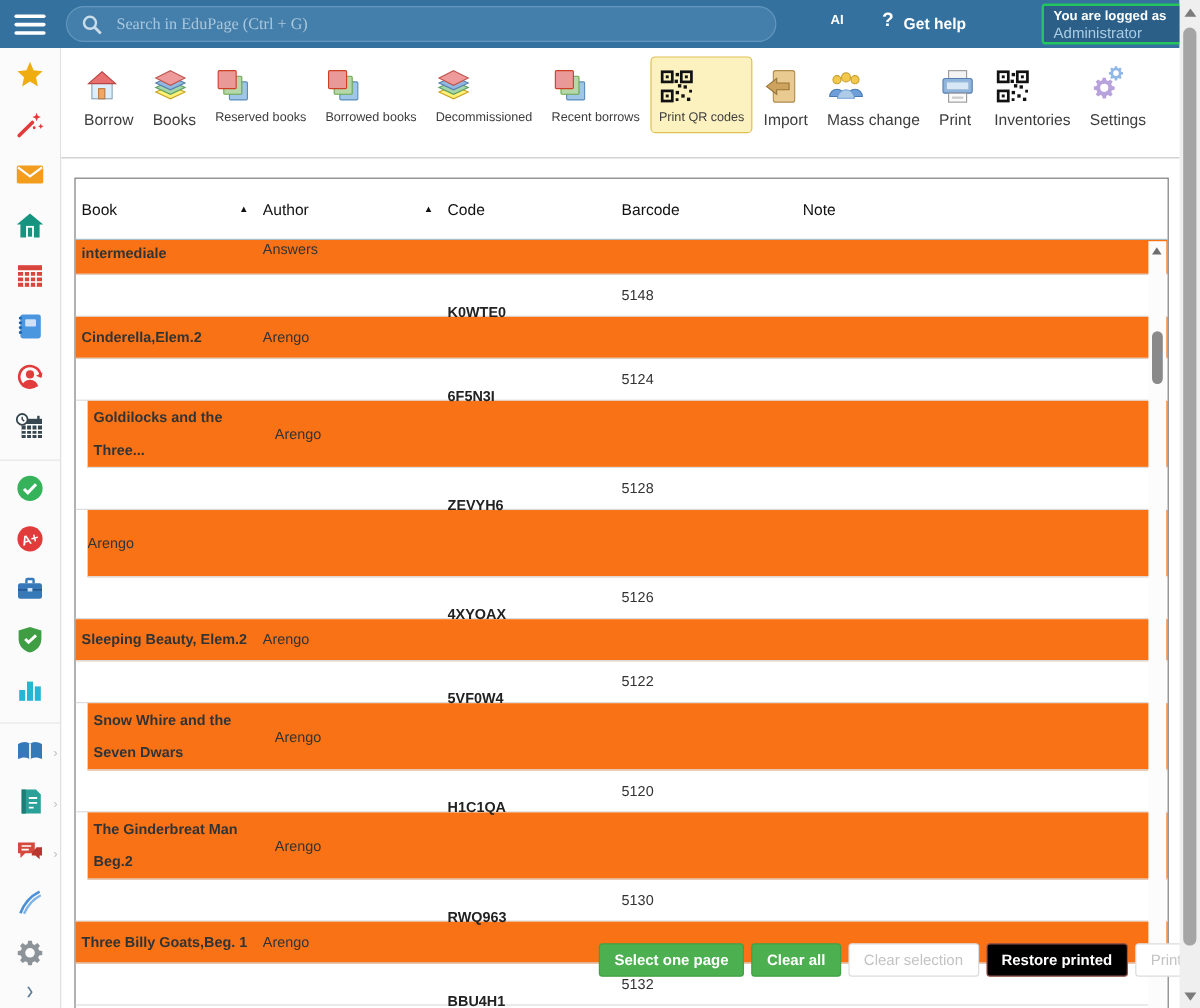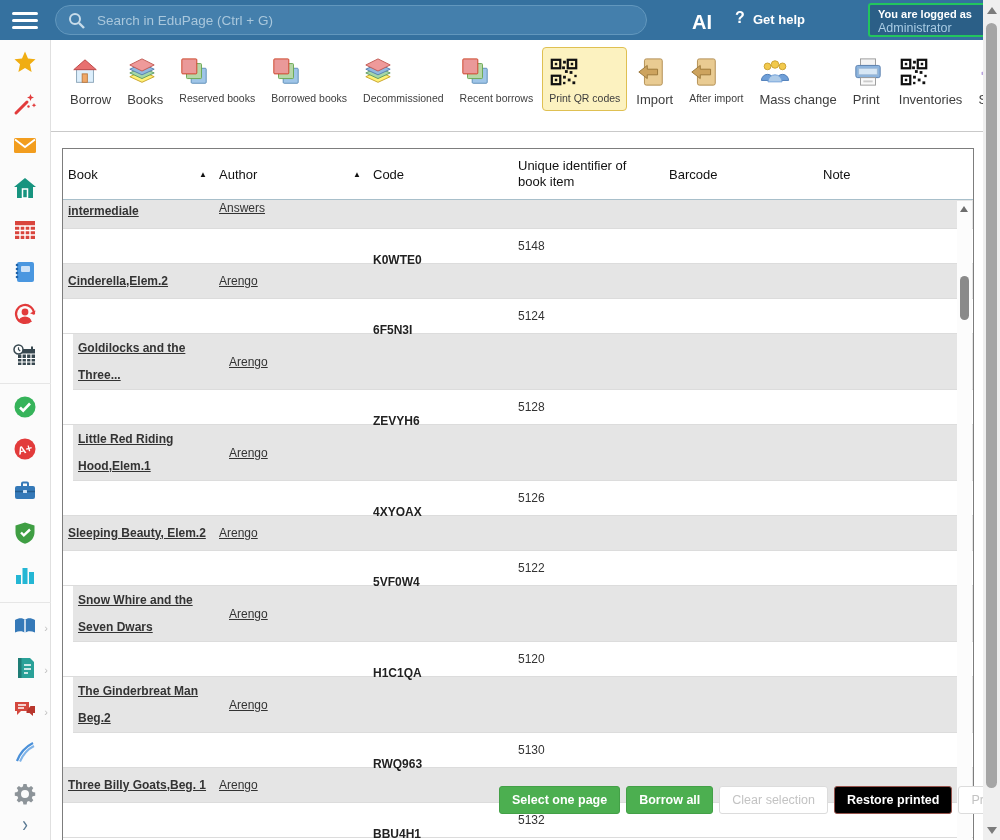--- a/index.html
+++ b/index.html
@@ -15,24 +15,24 @@
   .burger { position:absolute; left:12px; top:12px; width:26px; height:17px; cursor:pointer; }
   .burger div { height:3px; background:#fff; border-radius:2px; margin-bottom:4px; }
   .searchbox {
     position:absolute; left:55px; top:5px; width:592px; height:30px;
     background:#447fac; border:1px solid #6297bd; border-radius:15px;
     display:flex; align-items:center; padding:0 12px;
   }
   .searchbox svg { flex:0 0 auto; margin-right:10px; }
   .searchbox input {
     background:transparent; border:none; outline:none; width:100%;
-    font-family:Liberation Sans, sans-serif; font-size:13.5px; color:#000000;
+    font-family:Liberation Serif, serif; font-size:13.5px; color:#000000;
   }
   .searchbox input::placeholder { color:#a9c7dc; opacity:1; }
-  .top-ai { position:absolute; left:692px; top:11px; color:#fff; font-weight:bold; font-size:20px; cursor:pointer; }
+  .top-ai { position:absolute; left:692px; top:11px; color:#fff; font-weight:bold; font-size:11px; cursor:pointer; }
   .top-q  { position:absolute; left:735px; top:9px;  color:#fff; font-weight:bold; font-size:16px; cursor:pointer; }
   .top-help { position:absolute; left:753px; top:12px; color:#fff; font-weight:bold; font-size:13px; cursor:pointer; }
   .logged {
     position:absolute; left:868px; top:3px; width:150px; height:34px;
     background:#2b5f87; border:2px solid #22c55e; border-radius:3px;
     padding:3px 8px; cursor:pointer;
   }
   .logged .l1 { font-size:11px; font-weight:bold; color:#fff; }
   .logged .l2 { font-size:12.5px; color:#a9cce4; margin-top:1px; }
   .logged .caret { position:absolute; right:9px; bottom:9px; width:0; height:0;
@@ -85,21 +85,21 @@
   .th.book { padding-left:5px; }
   .th.flexsort { display:flex; justify-content:space-between; align-items:center; padding-right:12px; }
   .sort { font-size:8px; color:#111; }
   .th.unique { line-height:1.25; padding-right:28px; }
 
   .r {
     display:grid; grid-template-columns:156px 154px 145px 151px 154px 1fr;
     border-bottom:1px solid #dcdcdc; padding-right:16px;
     font-size:12px; color:#333; align-items:center;
   }
-  .r.gray { background:#e5e5e5;text-decoration:underline; }
+  .r.gray { background:#f97316; }
   .r.h1 { height:35px; }
   .r.h2 { height:56px;margin-left:10px; }
   .r.part { height:29px; overflow:hidden; }
   .r.part .c { align-self:start; }
   .r.part .c.book { padding-top:5px; line-height:13px; }
   .r.part .c.author { padding-top:1px; }
   .c { overflow:hidden; }
   .c.book { padding-left:5px; font-weight:bold; line-height:27px; }
   .c.code { font-weight:bold; color:#222;margin-top:28px; }
 
@@ -387,29 +387,20 @@
     </div>
     <div class="tb-item large ">
     <span class="tb-icon">
         <svg width="30" height="30" viewBox="0 0 32 32">
           <rect x="9" y="2" width="19" height="28" rx="2" fill="#e9cb92" stroke="#b08c4f"></rect>
           <path d="M3 16 L12 9 V13 H23 V19 H12 V23 Z" fill="#cda35e" stroke="#9a7639"></path>
         </svg>
       </span>
     <span class="tb-label">Import</span>
     </div>
-    <div class="tb-item small ">
-    <span class="tb-icon">
-        <svg width="30" height="30" viewBox="0 0 32 32">
-          <rect x="9" y="2" width="19" height="28" rx="2" fill="#e9cb92" stroke="#b08c4f"></rect>
-          <path d="M3 16 L12 9 V13 H23 V19 H12 V23 Z" fill="#cda35e" stroke="#9a7639"></path>
-        </svg>
-      </span>
-    <span class="tb-label">After import</span>
-    </div>
     <div class="tb-item large ">
     <span class="tb-icon">
         <svg width="32" height="30" viewBox="0 0 32 32">
           <circle cx="8" cy="10" r="3.6" fill="#f2c94c" stroke="#caa132"></circle>
           <circle cx="24" cy="10" r="3.6" fill="#f2c94c" stroke="#caa132"></circle>
           <circle cx="16" cy="8" r="4" fill="#f2c94c" stroke="#caa132"></circle>
           <path d="M1.5 25a6.5 6.5 0 0 1 13 0z" fill="#6f9fd8" stroke="#4a7ab5"></path>
           <path d="M17.5 25a6.5 6.5 0 0 1 13 0z" fill="#6f9fd8" stroke="#4a7ab5"></path>
           <path d="M8.5 26.5a7.5 7.5 0 0 1 15 0z" fill="#aecbe8" stroke="#6f9fd8"></path>
         </svg>
@@ -473,21 +464,20 @@
   <div class="thead">
     <div class="th book flexsort">
       <span>Book</span>
       <span class="sort">▲</span>
     </div>
     <div class="th flexsort">
       <span>Author</span>
       <span class="sort">▲</span>
     </div>
     <div class="th">Code</div>
-    <div class="th unique">Unique identifier of book item</div>
     <div class="th">Barcode</div>
     <div class="th">Note</div>
   </div>
   <div id="tbody">
       <div class="r gray part">
       <div class="c book">intermediale</div>
       <div class="c author">Answers</div>
       <div class="c"></div>
         <div class="c"></div>
         <div class="c"></div>
@@ -527,21 +517,20 @@
       </div>
       <div class="r h1">
       <div class="c"></div>
         <div class="c"></div>
       <div class="c code">ZEVYH6</div>
       <div class="c uid">5128</div>
       <div class="c"></div>
         <div class="c"></div>
       </div>
       <div class="r gray h2">
-      <div class="c book">Little Red Riding Hood,Elem.1</div>
       <div class="c author">Arengo</div>
       <div class="c"></div>
         <div class="c"></div>
         <div class="c"></div>
         <div class="c"></div>
       </div>
       <div class="r h1">
       <div class="c"></div>
         <div class="c"></div>
       <div class="c code">4XYOAX</div>
@@ -616,17 +605,17 @@
     </div>
   <div class="tscroll">
     <div class="ts-up"></div>
     <div class="ts-thumb"></div>
 
   </div>
 </div>
 
 <div class="actions">
   <div class="btn green">Select one page</div>
-  <div class="btn green">Borrow all</div>
+  <div class="btn green">Clear all</div>
   <div class="btn disabled">Clear selection</div>
   <div class="btn red">Restore printed</div>
   <div class="btn disabled">Print</div>
 </div>
 
 </body></html>

